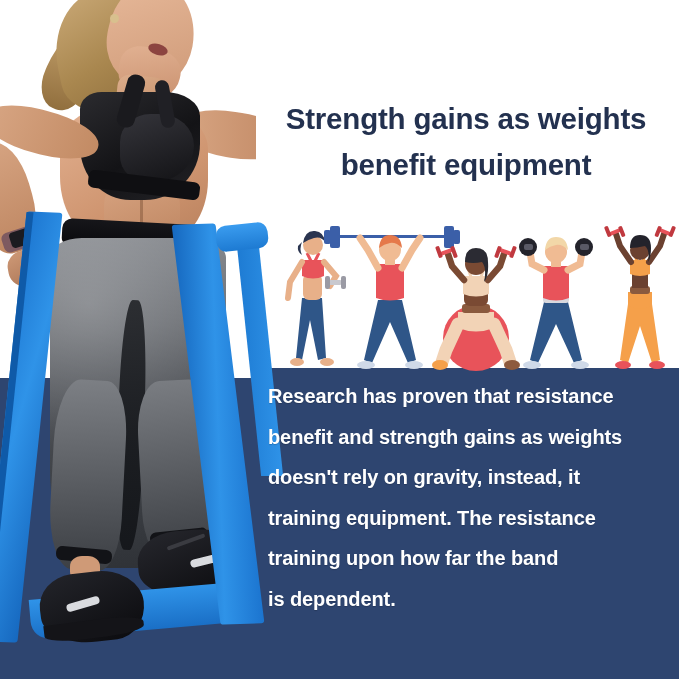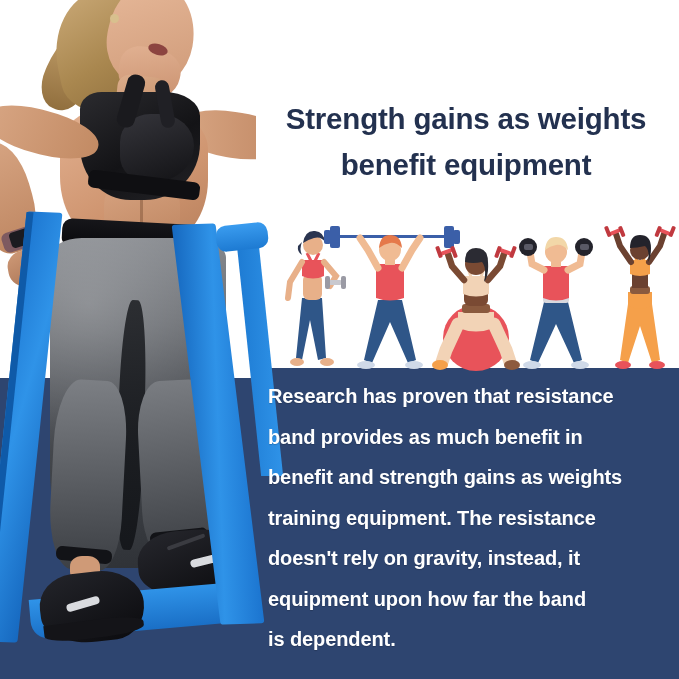--- a/index.html
+++ b/index.html
@@ -485,21 +485,20 @@
           <rect x="379" y="10" width="12" height="4" rx="2" fill="#e8535a" transform="rotate(22 385 12)"></rect>
           <rect x="376" y="6" width="4" height="11" rx="1.5" fill="#c0393f" transform="rotate(22 378 12)"></rect>
           <rect x="390" y="6" width="4" height="11" rx="1.5" fill="#c0393f" transform="rotate(22 392 12)"></rect>
         </g>
       </g>
     </svg>
   </div>
 
   <div class="para">
     <span class="ln">Research has proven that resistance</span>
-    <span class="ln">band provides as much benefit in</span>
     <span class="ln">benefit and strength gains as weights</span>
+    <span class="ln">doesn't rely on gravity, instead, it</span>
     <span class="ln">training equipment. The resistance</span>
-    <span class="ln">doesn't rely on gravity, instead, it</span>
-    <span class="ln">equipment upon how far the band</span>
+    <span class="ln">training upon how far the band</span>
     <span class="ln">is dependent.</span>
   </div>
 
 </div>
 
 </body></html>

